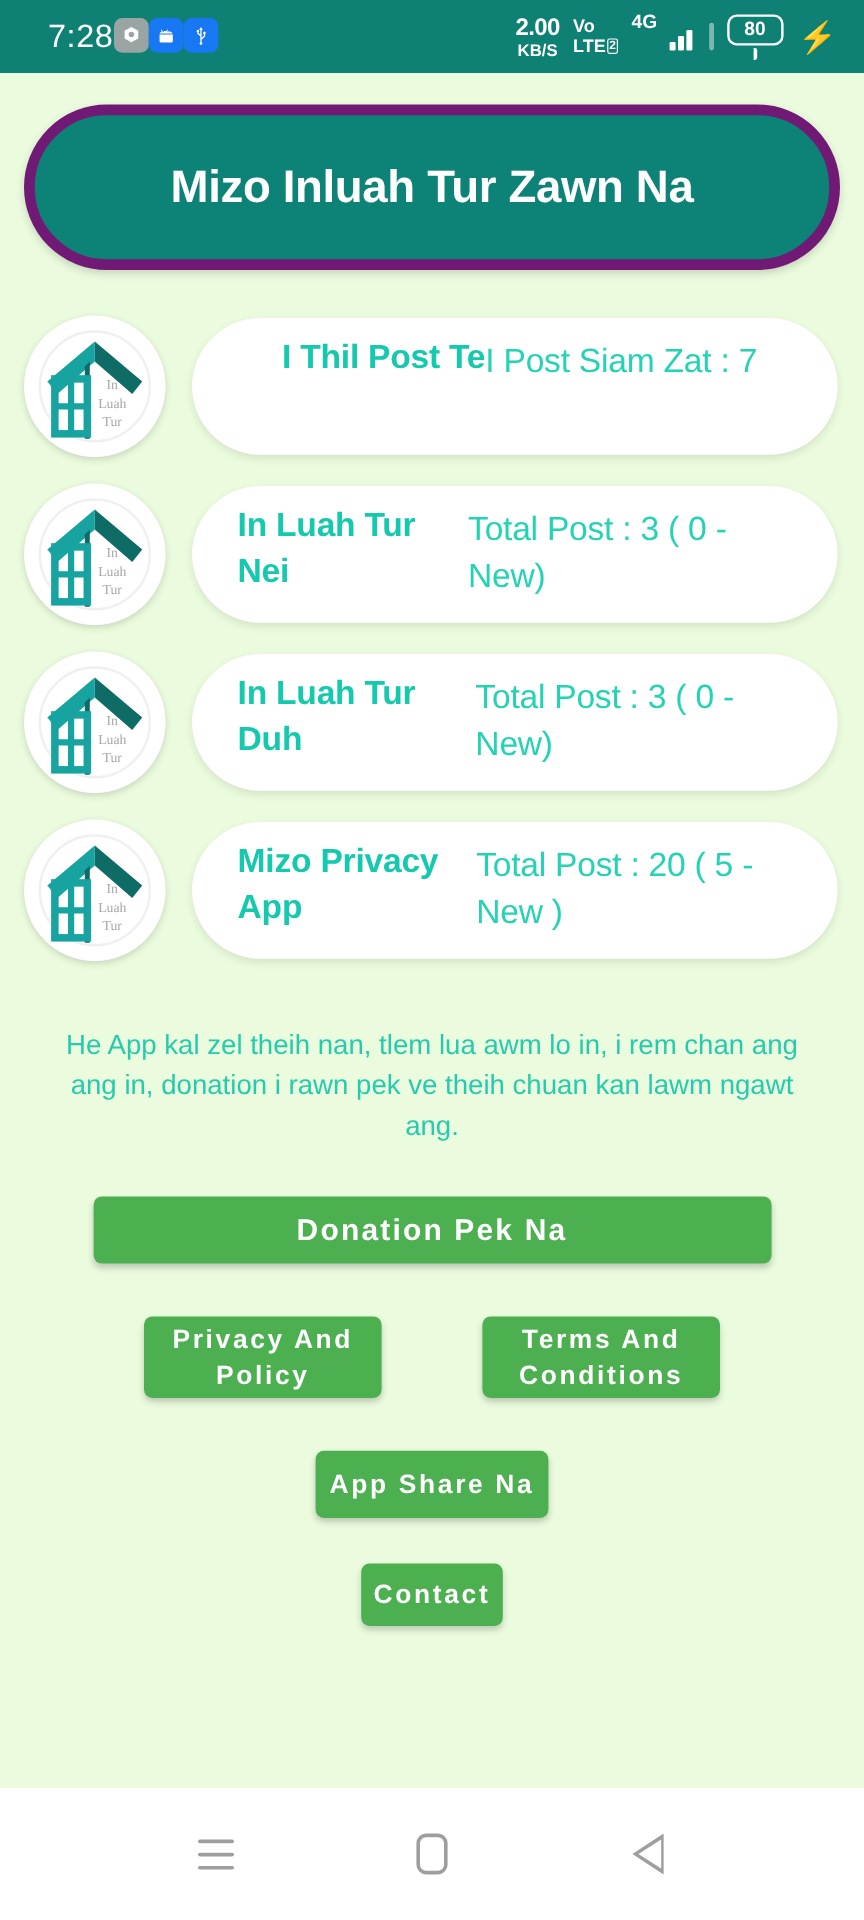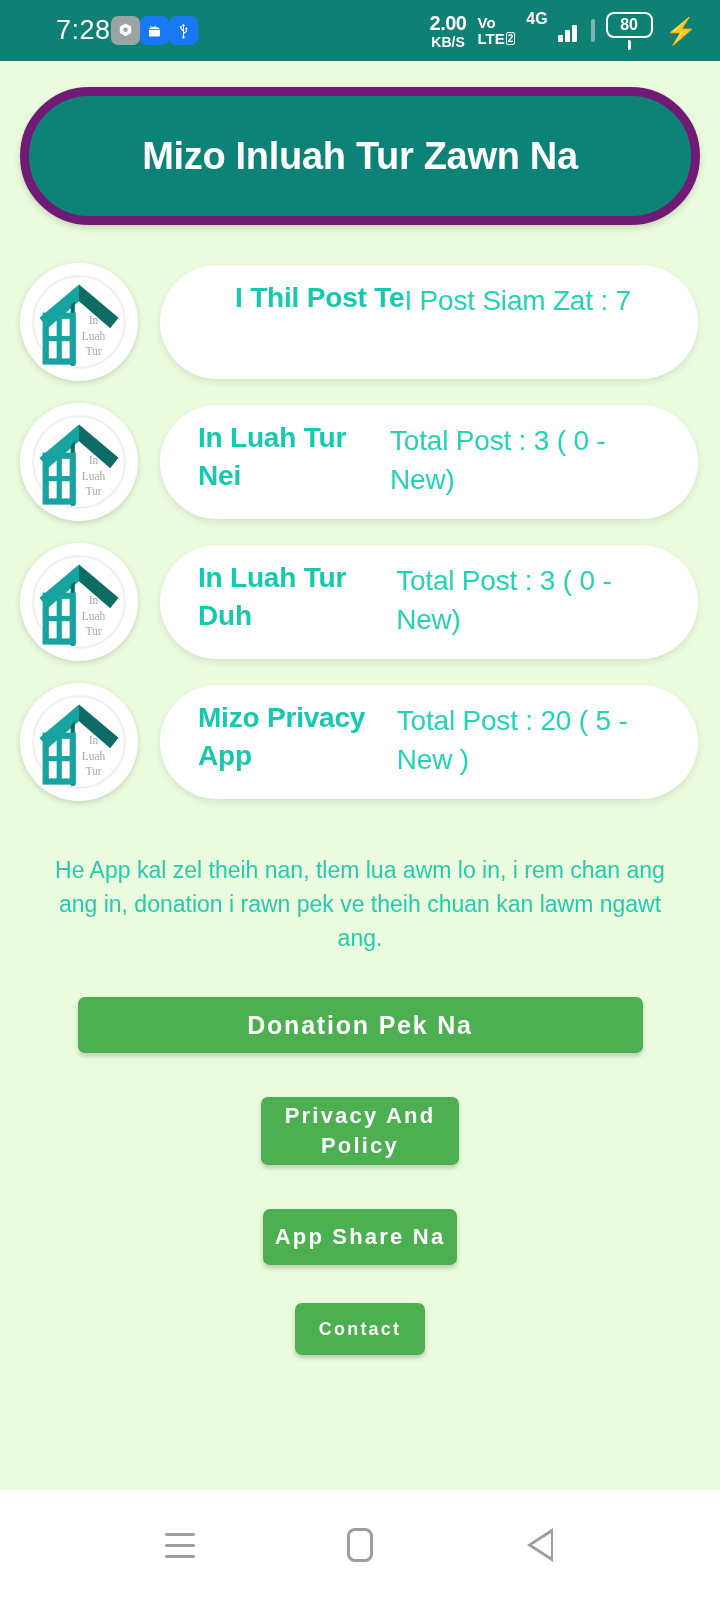--- a/index.html
+++ b/index.html
@@ -26,23 +26,21 @@
     height: 61px;
     background: #0E8074;
     display: flex;
     align-items: center;
     padding: 0 22px 0 40px;
     flex: 0 0 auto;
     color: #ffffff;
   }
   .status-left {
     display: flex;
-    align-items: center;
     gap: 0;
-    margin-left: 16px;
   }
   .status-clock {
     font-size: 27px;
     font-weight: 400;
     letter-spacing: 0.5px;
     color: #ffffff;
   }
   .status-chip {
     width: 29px;
     height: 29px;
@@ -259,23 +257,23 @@
     margin: 44px auto 0 auto;
     width: 194px;
     height: 56px;
     font-size: 22px;
     letter-spacing: 2.2px;
   }
 
   .btn-contact {
     display: block;
     margin: 38px auto 0 auto;
-    width: 130px;
+    width: 118px;
     height: 52px;
-    font-size: 18px;
+    font-size: 22px;
     letter-spacing: 2.2px;
   }
 
   
   .nav-bar {
     flex: 0 0 auto;
     height: 110px;
     background: #ffffff;
     display: flex;
     align-items: center;
@@ -479,20 +477,21 @@
       </div>
 
     </div>
 
     <p class="note">He App kal zel theih nan, tlem lua awm lo in, i rem chan ang ang in, donation i rawn pek ve theih chuan kan lawm ngawt ang.</p>
 
     <button class="btn btn-donation">Donation Pek Na</button>
 
     <div class="btn-row">
       <button class="btn btn-pair">Privacy And Policy</button>
+      <button class="btn btn-pair">Terms And Conditions</button>
     </div>
 
     <button class="btn btn-share">App Share Na</button>
 
     <button class="btn btn-contact">Contact</button>
 
   </div>
 
   <div class="nav-bar">
     <div class="nav-btn nav-recents">

